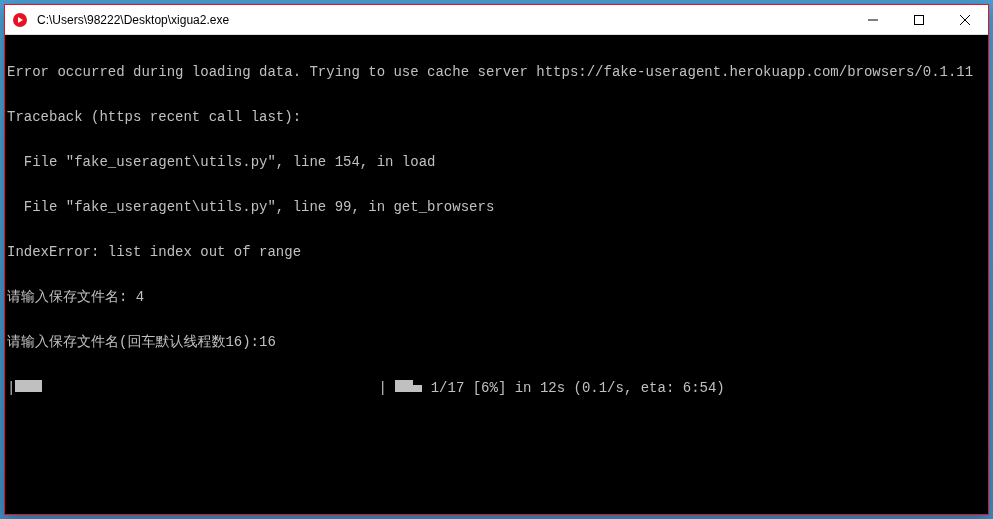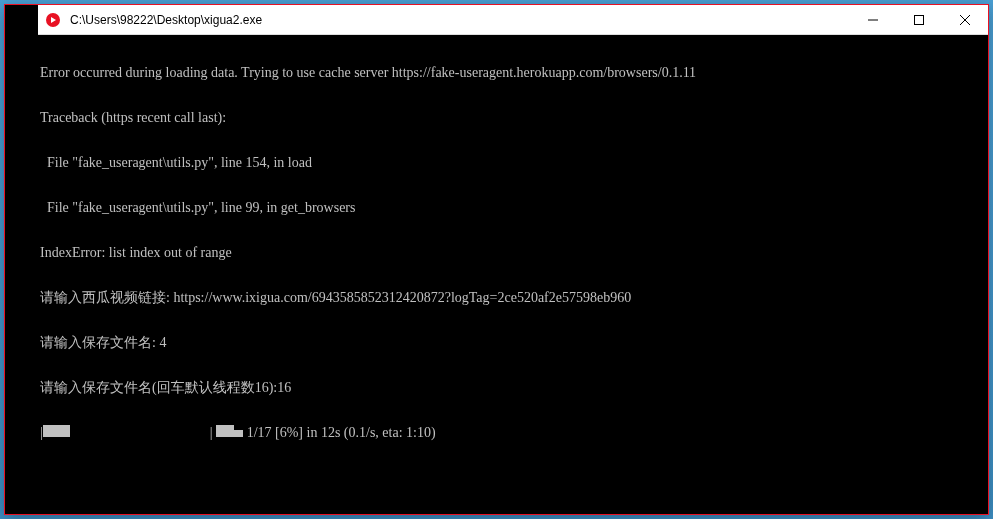--- a/index.html
+++ b/index.html
@@ -12,21 +12,20 @@
       padding: 4px;
     }
     .window {
       width: 100%;
       height: 100%;
       background: #000;
       border: 1px solid #e81123;
       display: flex;
       flex-direction: column;
       box-shadow: 0 4px 16px rgba(0,0,0,0.3);
-      padding-left: 33px;
     }
     .titlebar {
       height: 30px;
       background: #fff;
       display: flex;
       align-items: center;
       border-bottom: 1px solid #ddd;
       user-select: none;
     }
     .titlebar-icon {
@@ -55,21 +54,21 @@
       justify-content: center;
       background: transparent;
       border: none;
       cursor: pointer;
     }
     .tbtn svg { width: 10px; height: 10px; }
     .console {
       flex: 1;
       background: #000;
       color: #c0c0c0;
-      font-family: Liberation Serif, serif;
+      font-family: Liberation Mono, monospace;
       font-size: 14px;
       line-height: 15px;
       padding: 0 2px;
       overflow: hidden;
       white-space: pre;
     }
     .console .line { white-space: pre; }
     .pbar-fill { background: #c0c0c0; width: 9px; height: 12px; display: inline-block; margin-right: 0; }
     .pbar-half { background: #c0c0c0; width: 9px; height: 7px; display: inline-block; margin-right: 0; position: relative; top: 0; }
   </style>
@@ -105,19 +104,18 @@
       </button>
     </div>
   </div>
 
   <div class="console">
     <div class="line">Error occurred during loading data. Trying to use cache server https://fake-useragent.herokuapp.com/browsers/0.1.11</div>
     <div class="line">Traceback (https recent call last):</div>
     <div class="line">  File "fake_useragent\utils.py", line 154, in load</div>
     <div class="line">  File "fake_useragent\utils.py", line 99, in get_browsers</div>
     <div class="line">IndexError: list index out of range</div>
-    <div class="line">请输入西瓜视频链接: https://www.ixigua.com/6943585852312420872?logTag=2ce520af2e57598eb960</div>
     <div class="line">请输入保存文件名: 4</div>
     <div class="line">请输入保存文件名(回车默认线程数16):16</div>
-    <div class="line"><span>|<span class="pbar-fill"></span><span class="pbar-fill"></span><span class="pbar-fill"></span></span><span>                                        </span><span>| <span class="pbar-fill"></span><span class="pbar-fill"></span><span class="pbar-half"></span></span><span> 1/17 [6%] in 12s (0.1/s, eta: 1:10)</span></div>
+    <div class="line"><span>|<span class="pbar-fill"></span><span class="pbar-fill"></span><span class="pbar-fill"></span></span><span>                                        </span><span>| <span class="pbar-fill"></span><span class="pbar-fill"></span><span class="pbar-half"></span></span><span> 1/17 [6%] in 12s (0.1/s, eta: 6:54)</span></div>
   </div>
 
 </div>
 
 </body></html>

